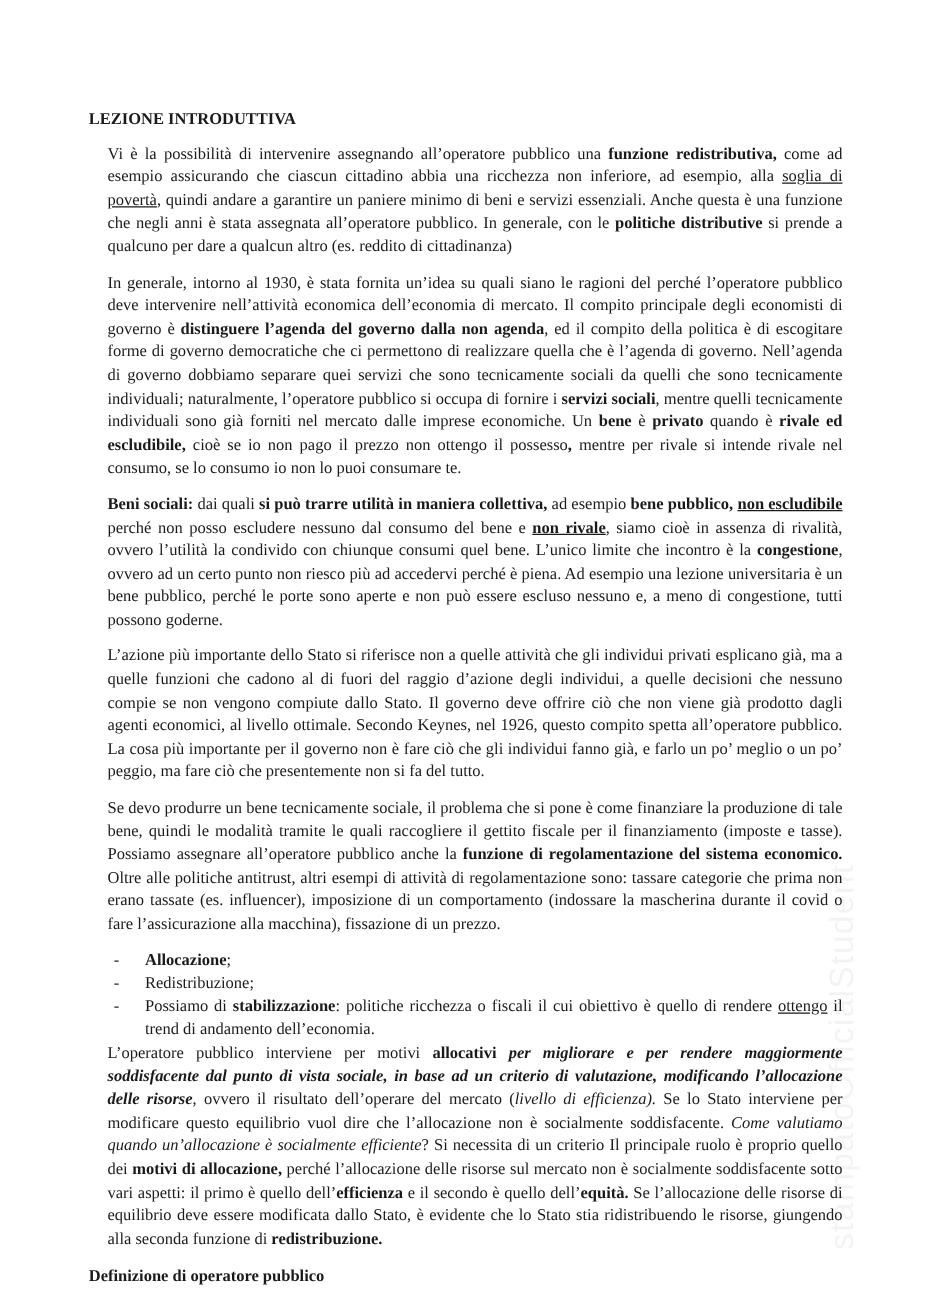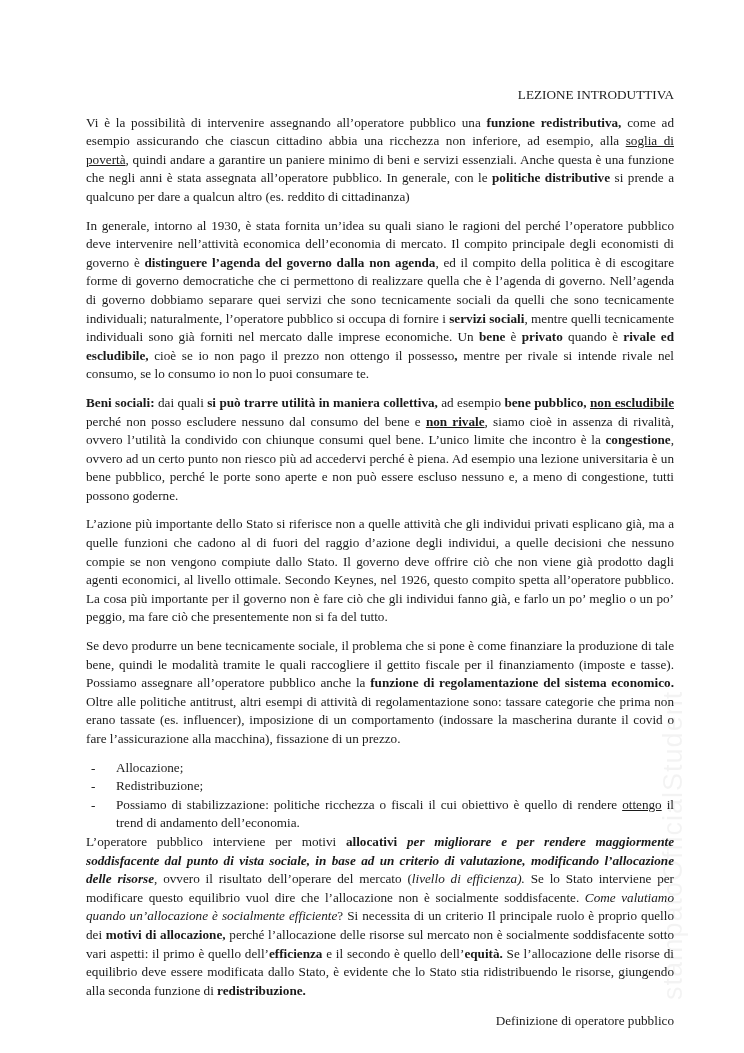--- a/index.html
+++ b/index.html
@@ -3,21 +3,21 @@
 <meta charset="utf-8">
 <style>
   html, body { margin: 0; padding: 0; background: #ffffff; }
   body { width: 744px; height: 1053px; position: relative; overflow: hidden; }
   .page {
     position: absolute; left: 71px; top: 86px; width: 603px;
     font-family: "Liberation Serif", "DejaVu Serif", serif;
     font-size: 13.2px; line-height: 18.6px; color: #1a1a1a;
     text-align: justify;
   }
-  .heading { font-weight: normal; margin: 0 0 9px 17px; text-align: right; }
+  .heading { font-weight: bold; margin: 0 0 9px 0; text-align: left; }
   p { margin: 0 0 10px 15px; }
   .list { margin: 10px 0 0 0; padding: 0; list-style: none; }
   .list li { position: relative; padding-left: 45px; text-align: justify; }
   .list li .dash { position: absolute; left: 20px; top: 0; }
   .after-list { margin-top: 0; }
   .watermark {
     position: absolute; left: 658px; top: 1000px;
     transform: rotate(-90deg); transform-origin: left top;
     font-family: "Liberation Sans", "DejaVu Sans", sans-serif;
     font-size: 27px; color: #000; opacity: 0.045; white-space: nowrap;
@@ -34,28 +34,28 @@
 
   <p><span>Vi è la possibilità di intervenire assegnando all’operatore pubblico una </span><span style="font-weight: bold;">funzione redistributiva,</span><span> come ad esempio assicurando che ciascun cittadino abbia una ricchezza non inferiore, ad esempio, alla </span><span style="text-decoration: underline;">soglia di povertà</span><span>, quindi andare a garantire un paniere minimo di beni e servizi essenziali. Anche questa è una funzione che negli anni è stata assegnata all’operatore pubblico. In generale, con le </span><span style="font-weight: bold;">politiche distributive</span><span>  si prende a qualcuno per dare a qualcun altro (es. reddito di cittadinanza)</span></p>
   <p><span> In generale, intorno al 1930, è stata fornita un’idea su quali siano le ragioni del perché l’operatore pubblico deve intervenire nell’attività economica dell’economia di mercato. Il compito principale degli economisti di governo è </span><span style="font-weight: bold;">distinguere l’agenda del governo dalla non agenda</span><span>, ed il compito della politica è di escogitare forme di governo democratiche che ci permettono di realizzare quella che è l’agenda di governo. Nell’agenda di governo dobbiamo separare quei servizi che sono tecnicamente sociali da quelli che sono tecnicamente individuali; naturalmente, l’operatore pubblico si occupa di fornire i </span><span style="font-weight: bold;">servizi sociali</span><span>, mentre quelli tecnicamente individuali sono già forniti nel mercato dalle imprese economiche. Un </span><span style="font-weight: bold;">bene</span><span> è </span><span style="font-weight: bold;">privato</span><span> quando è </span><span style="font-weight: bold;">rivale ed escludibile,</span><span> cioè se io non pago il prezzo non ottengo il possesso</span><span style="font-weight: bold;">,</span><span> mentre per rivale si intende rivale nel consumo, se lo consumo io non lo puoi consumare te.</span></p>
   <p><span style="font-weight: bold;">Beni sociali:</span><span> dai quali </span><span style="font-weight: bold;">si può trarre utilità in maniera collettiva,</span><span> ad esempio </span><span style="font-weight: bold;">bene pubblico,</span><span> </span><span style="font-weight: bold; text-decoration: underline;">non escludibile</span><span> perché non posso escludere nessuno dal consumo del bene e </span><span style="font-weight: bold; text-decoration: underline;">non rivale</span><span>, siamo cioè in assenza di rivalità, ovvero l’utilità la condivido con chiunque consumi quel bene. L’unico limite che incontro è la </span><span style="font-weight: bold;">congestione</span><span>, ovvero ad un certo punto non riesco più ad accedervi perché è piena. Ad esempio una lezione universitaria è un bene pubblico, perché le porte sono aperte e non può essere escluso nessuno e, a meno di congestione, tutti possono goderne.</span></p>
   <p><span>L’azione più importante dello Stato si riferisce non a quelle attività che gli individui privati esplicano già, ma a quelle funzioni che cadono al di fuori del raggio d’azione degli individui, a quelle decisioni che nessuno compie se non vengono compiute dallo Stato. Il governo deve offrire ciò che non viene già prodotto dagli agenti economici, al livello ottimale. Secondo Keynes, nel 1926, questo compito spetta all’operatore pubblico. La cosa più importante per il governo non è fare ciò che gli individui fanno già, e farlo un po’ meglio o un po’ peggio, ma fare ciò che presentemente non si fa del tutto.</span></p>
   <p><span>Se devo produrre un bene tecnicamente sociale, il problema che si pone è come finanziare la produzione di tale bene, quindi le modalità tramite le quali raccogliere il gettito fiscale per il finanziamento (imposte e tasse). Possiamo assegnare all’operatore pubblico anche la </span><span style="font-weight: bold;">funzione di regolamentazione del sistema economico.</span><span> Oltre alle politiche antitrust, altri esempi di attività di regolamentazione sono: tassare categorie che prima non erano tassate (es. influencer), imposizione di un comportamento (indossare la mascherina durante il covid o fare l’assicurazione alla macchina), fissazione di un prezzo.</span></p>
 
   <ul class="list">
     <li>
       <span class="dash">-</span>
-      <span><span style="font-weight: normal;">Allocazione</span><span>;</span></span>
+      <span><span style="font-weight: bold;">Allocazione</span><span>;</span></span>
     </li>
     <li>
       <span class="dash">-</span>
       <span><span style="font-weight: normal;">Redistribuzione</span><span>;</span></span>
     </li>
     <li>
       <span class="dash">-</span>
-      <span><span>Possiamo di </span><span style="font-weight: normal; margin-top: 12px;">stabilizzazione</span><span>: politiche ricchezza o fiscali il cui obiettivo è quello di rendere </span><span style="text-decoration: underline;">ottengo</span><span> il trend di andamento dell’economia.</span></span>
+      <span><span>Possiamo di </span><span style="font-weight: bold; margin-top: 12px;">stabilizzazione</span><span>: politiche ricchezza o fiscali il cui obiettivo è quello di rendere </span><span style="text-decoration: underline;">ottengo</span><span> il trend di andamento dell’economia.</span></span>
     </li>
   </ul>
 
   <p class="after-list"><span>L’operatore pubblico interviene per motivi </span><span style="font-weight: bold;">allocativi</span><span> </span><span style="font-weight: bold; font-style: italic;">per migliorare e per rendere maggiormente soddisfacente dal punto di vista sociale, in base ad un criterio di valutazione, modificando l’allocazione delle risorse</span><span>, ovvero il risultato dell’operare del mercato (</span><span style="font-style: italic;">livello di efficienza).</span><span> Se lo Stato interviene per modificare questo equilibrio vuol dire che l’allocazione non è socialmente soddisfacente. </span><span style="font-style: italic;">Come valutiamo quando un’allocazione è socialmente efficiente</span><span>? Si necessita di un criterio Il principale ruolo è proprio quello dei </span><span style="font-weight: bold;">motivi di allocazione,</span><span> perché l’allocazione delle risorse sul mercato non è socialmente soddisfacente sotto vari aspetti: il primo è quello dell’</span><span style="font-weight: bold;">efficienza</span><span> e il secondo è quello dell’</span><span style="font-weight: bold;">equità.</span><span> Se l’allocazione delle risorse di equilibrio deve essere modificata dallo Stato, è evidente che lo Stato stia ridistribuendo le risorse, giungendo alla seconda funzione di </span><span style="font-weight: bold;">redistribuzione.</span></p>
 
   <div class="heading" style="margin-top:12px">Definizione di operatore pubblico</div>
 </div>
 
 </body></html>

